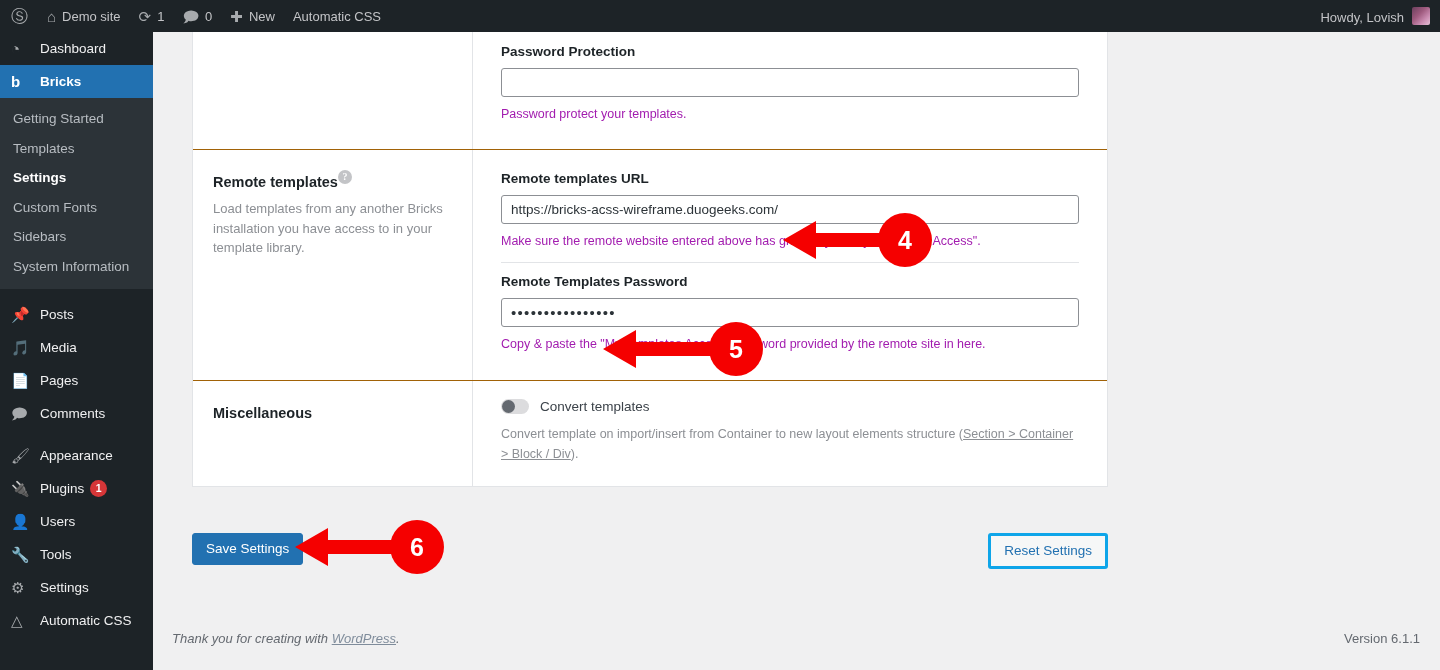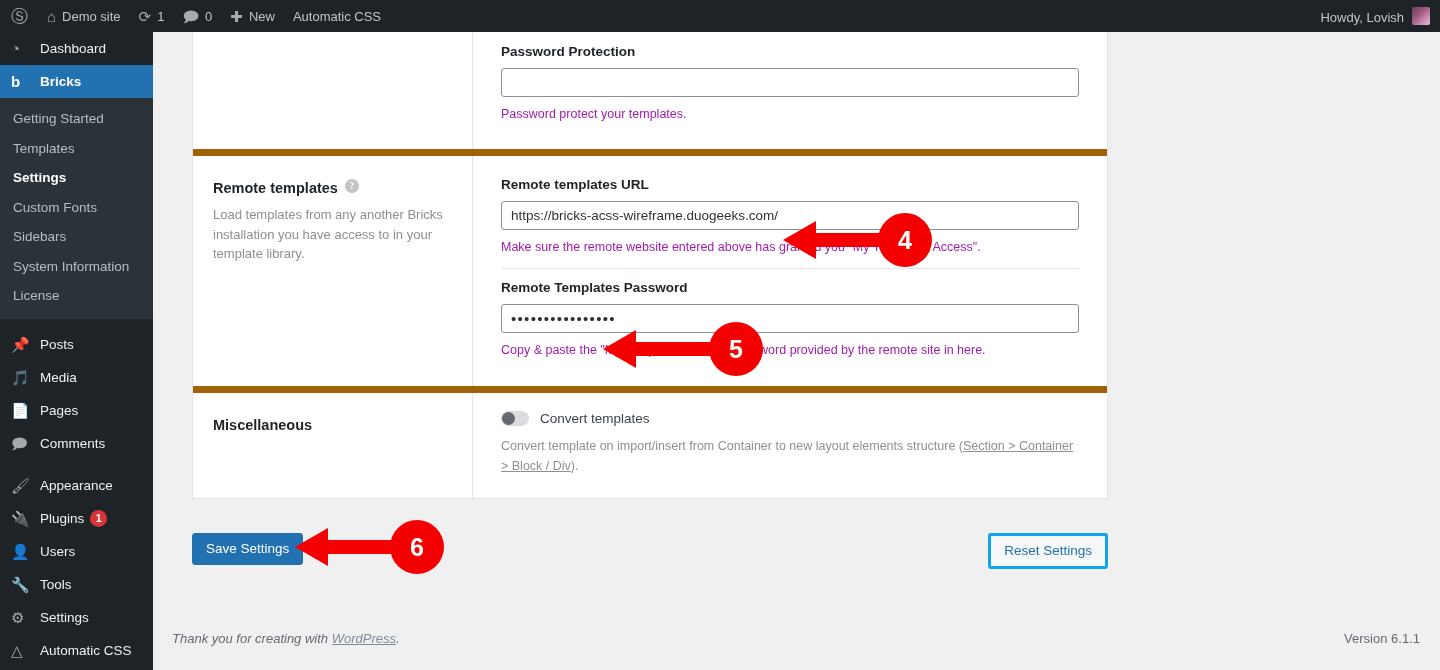--- a/index.html
+++ b/index.html
@@ -95,31 +95,31 @@
     position: absolute;
     left: 39px; top: -32px;
     width: 916px;
     background: #fff;
     border: 1px solid #e2e4e7;
     border-top: none;
   }
 
   .panel-section {
     display: flex;
-    border-bottom: 7px solid #a16207;
+    border-bottom: 1px solid #a16207;
   }
   .panel-section:last-child { border-bottom: none; }
   .sec-left {
     width: 280px; flex: 0 0 280px;
     border-right: 1px solid #e2e4e7;
     padding: 24px 24px 24px 20px;
   }
   .sec-left h3 {
     font-size: 14.5px; font-weight: 700; color: #1d2327;
-    margin-bottom: 9px; display: flex; align-items: center; gap: 7px;
+    margin-bottom: 9px; display: flex; align-items: flex-start; 
   }
   .help-dot {
     display:inline-block; width:14px; height:14px; border-radius:50%;
     background:#c3c4c7; color:#fff; font-size:10px; font-weight:700;
     text-align:center; line-height:14px; margin-top:-4px;
     font-family: "Liberation Serif", serif;
   }
   .sec-left p {
     font-size: 13px; color: #8c8f94; line-height: 1.5;
   }
@@ -263,21 +263,20 @@
     <span class="ml">Bricks</span>
   </div>
 
   <div class="submenu">
     <span class="sub-row">Getting Started</span>
     <span class="sub-row">Templates</span>
     <span class="sub-row active">Settings</span>
     <span class="sub-row">Custom Fonts</span>
     <span class="sub-row">Sidebars</span>
     <span class="sub-row">System Information</span>
-    <span class="sub-row">License</span>
   </div>
 
   <div class="menu-sep"></div>
 
   <div class="menu-row">
     <span class="mi">📌</span>
     <span class="ml">Posts</span>
   </div>
   <div class="menu-row">
     <span class="mi">🎵</span>

